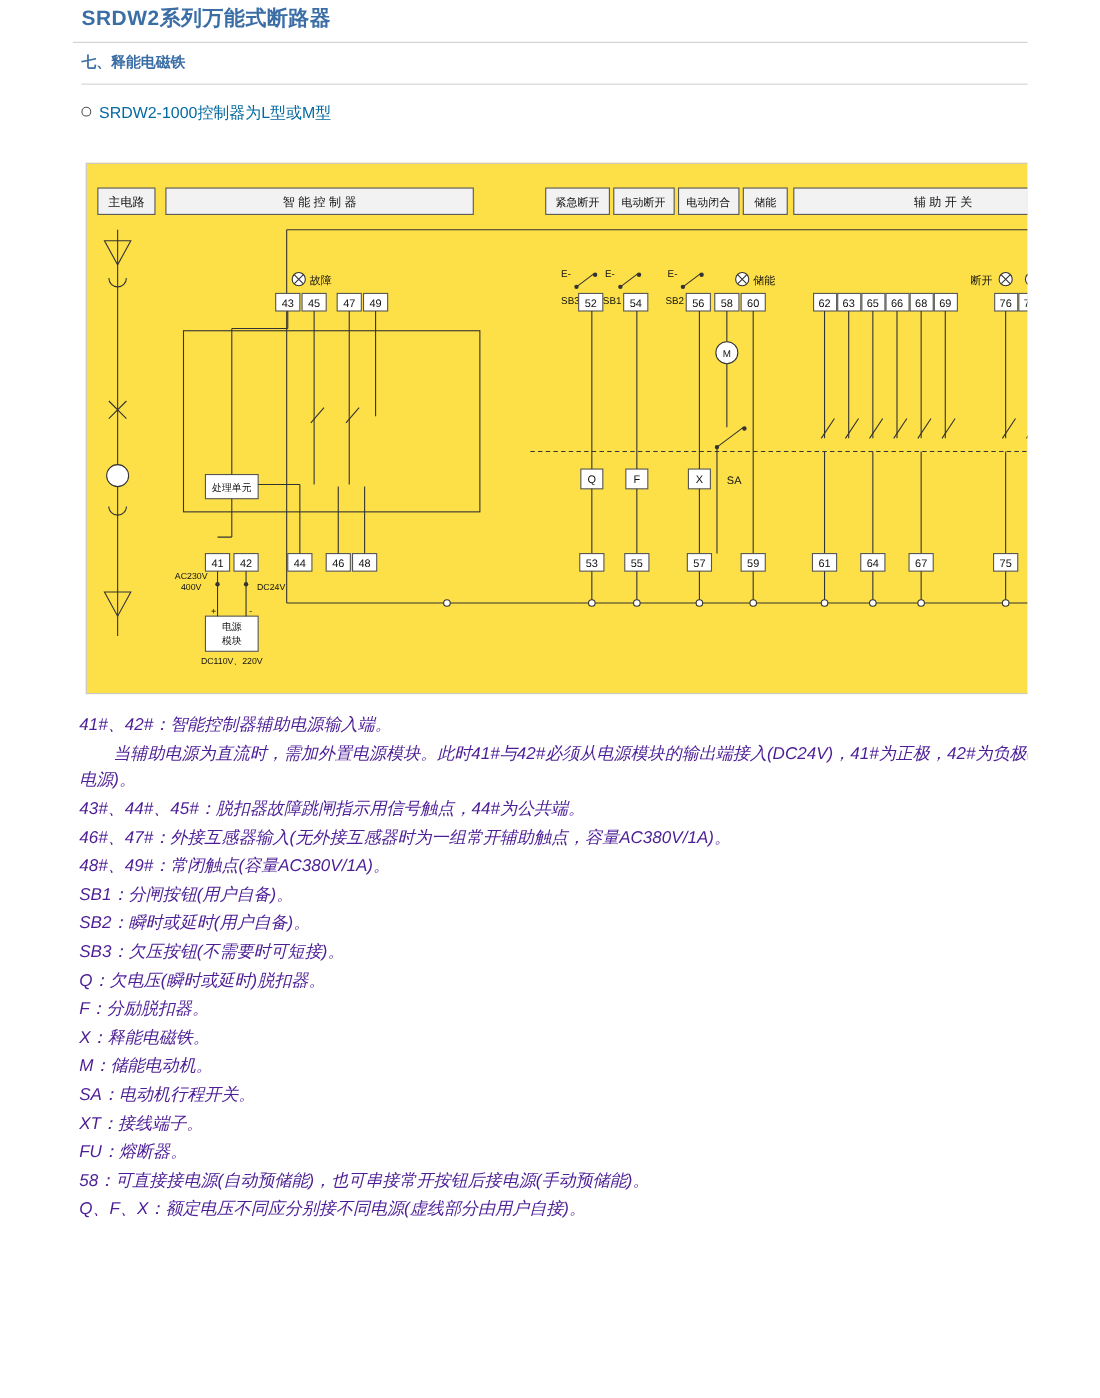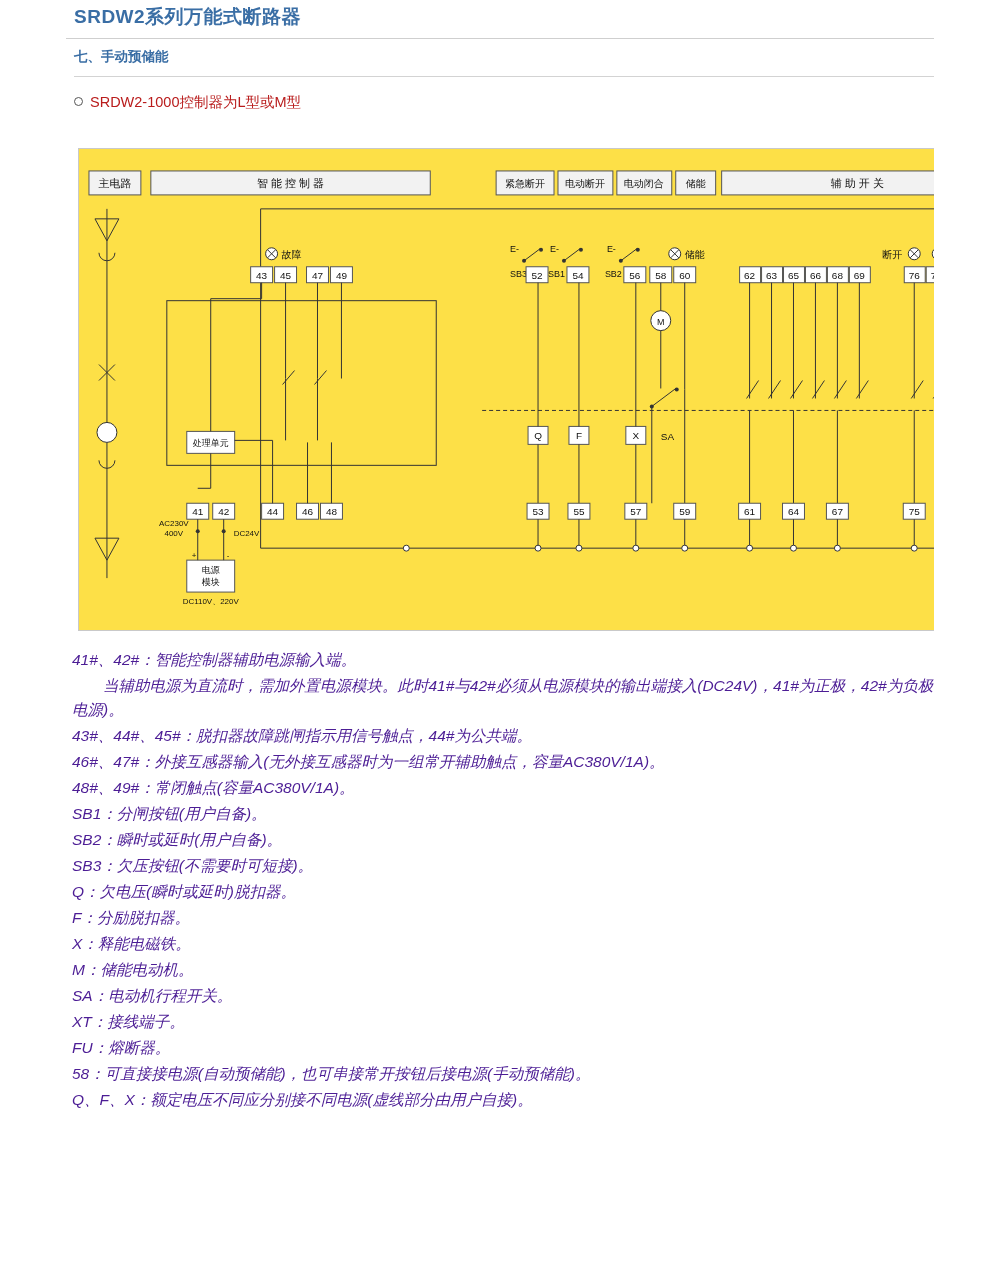--- a/index.html
+++ b/index.html
@@ -50,21 +50,21 @@
     right: -8px; top: -3px;
     width: 7px; height: 7px;
     border: 1px solid #b9b9b9;
     border-radius: 50%;
     background: #fff;
   }
   .subtitle {
     position: absolute;
     left: 8px; top: 93px;
     font-size: 14.5px;
-    color: #b91c1c;
+    color: #0369a1;
   }
   .subtitle .bullet {
     display: inline-block;
     width: 9px; height: 9px;
     border: 1px solid #555;
     border-radius: 50%;
     margin-right: 7px;
     vertical-align: 1px;
   }
   
@@ -89,21 +89,21 @@
   .notes p { margin: 0 0 2.5px 0; }
   .notes p.indent { text-indent: 2em; }
 </style>
 </head>
 <body>
 
 <div class="page">
 
   <div class="doc-title">SRDW2系列万能式断路器</div>
   <div class="title-rule"></div>
-  <div class="section-title">七、手动预储能</div>
+  <div class="section-title">七、释能电磁铁</div>
   <div class="section-rule"></div>
   <div class="subtitle">
     <span class="bullet"></span><span>SRDW2-1000控制器为L型或M型</span>
   </div>
 
   <div class="diagram">
     <svg class="svg-wrap" viewBox="0 0 965 483">
       <defs>
         <style>
           .ln { stroke:#333; stroke-width:1; fill:none; }

